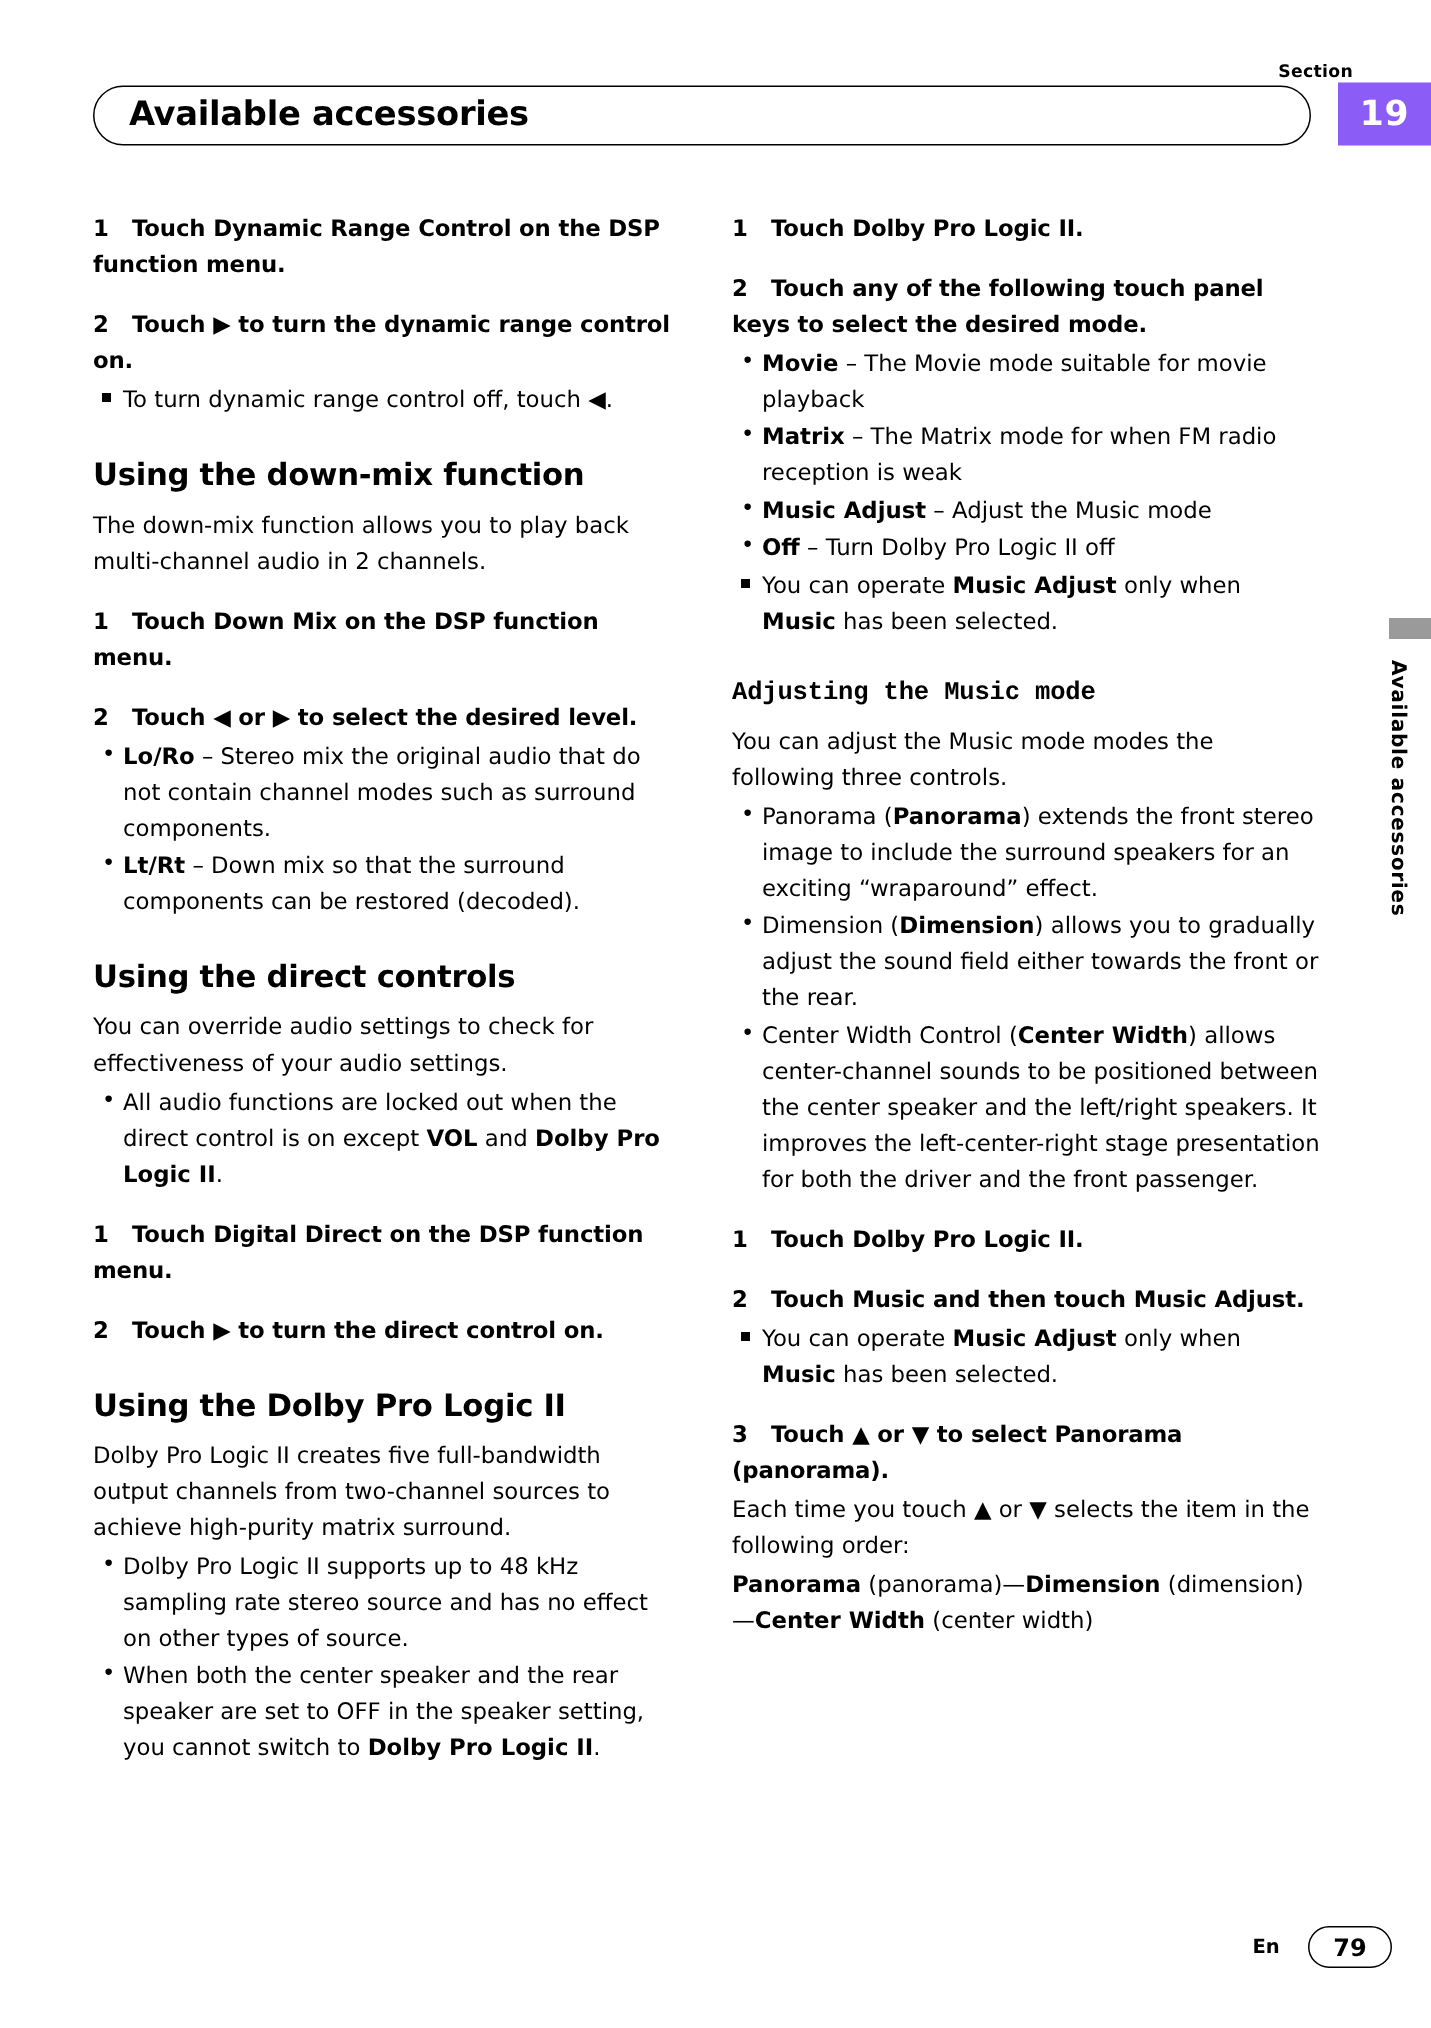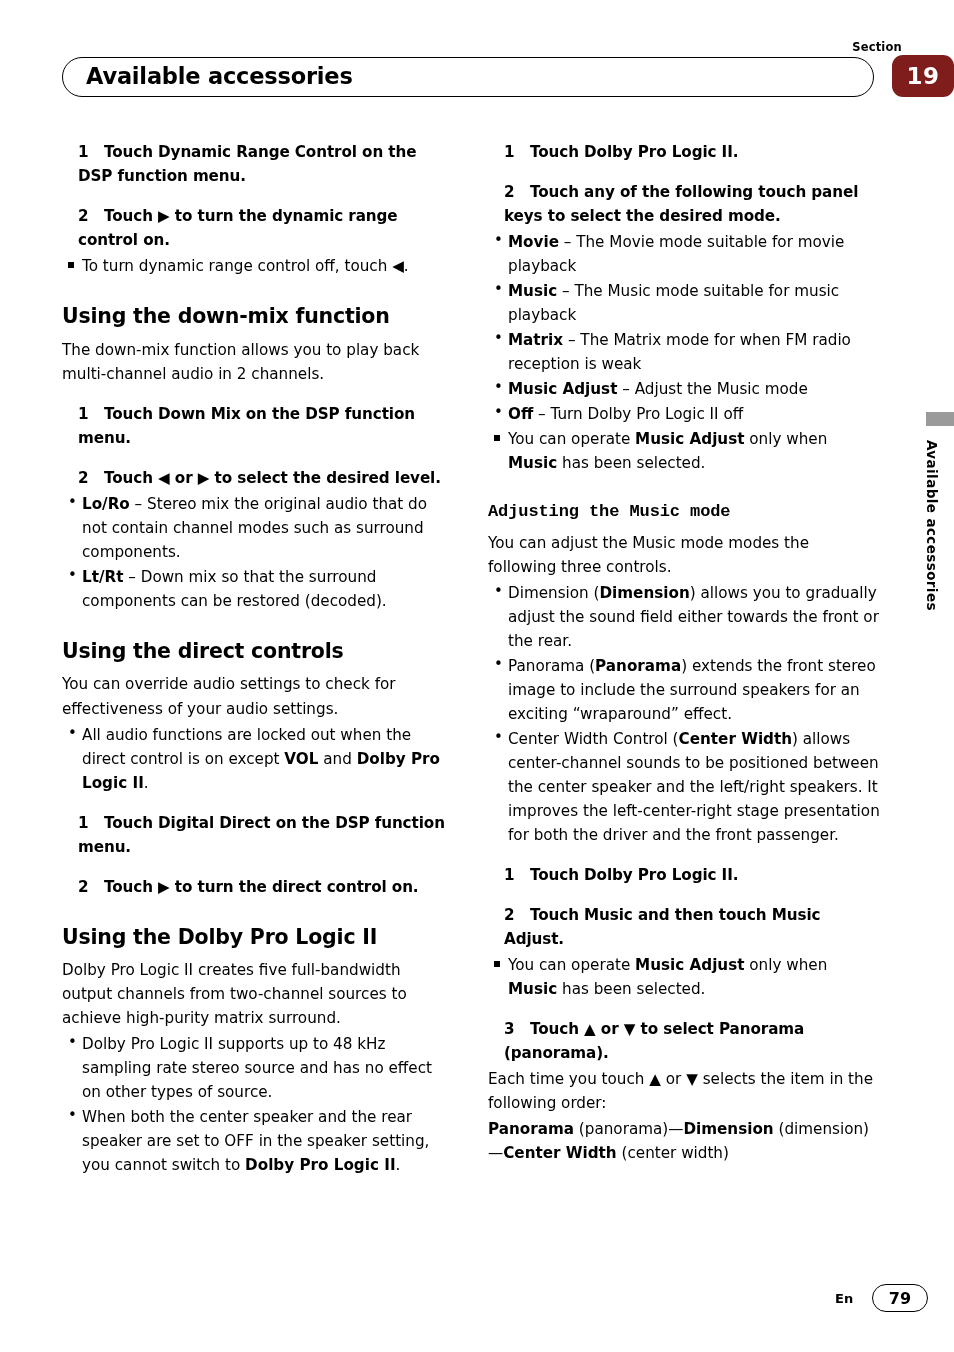--- a/index.html
+++ b/index.html
@@ -19,26 +19,25 @@
     right:52px;top:40px;
     font-size:11.5px;
     font-weight:bold;
     letter-spacing:0.2px;
     color:#000;
   }
   .section-tab{
     position:absolute;
     right:0;top:55px;
     width:62px;height:42px;
-    background:#7f1d1d;
+    background:#8b5cf6;
     color:#fff;
     display:flex;align-items:center;justify-content:center;
     font-size:23px;font-weight:bold;
     letter-spacing:0.5px;
-    border-radius:11px;
   }
   .title-pill{
     position:absolute;
     left:62px;top:57px;
     width:812px;height:40px;
     border:1.6px solid #000;
     border-radius:20px;
     box-sizing:border-box;
   }
   .title-text{
@@ -89,21 +88,20 @@
     font-weight:bold;
     margin:24px 0 5px 0;
     letter-spacing:-0.1px;
     font-family:Liberation Mono, monospace;
   }
   p{margin:0 0 0 0;}
   .step{
     font-weight:bold;
     margin-top:16px;
     letter-spacing:-0.1px;
-    margin-left:16px;
   }
   .step .num{display:inline-block;width:26px;}
   .step.first{margin-top:0;}
   .body{margin-top:2px;}
 
   ul{margin:2px 0 0 0;padding:0;list-style:none;}
   li{
     position:relative;
     padding-left:20px;
     margin-top:1px;
@@ -227,45 +225,42 @@
 
     <p class="step">
       <span class="num">2</span><span>Touch any of the following touch panel keys to select the desired mode.</span>
     </p>
 
     <ul>
       <li class="bullet">
         <b>Movie</b><span> – The Movie mode suitable for movie playback</span>
       </li>
       <li class="bullet">
-        <b>Music</b><span> – The Music mode suitable for music playback</span>
-      </li>
-      <li class="bullet">
         <b>Matrix</b><span> – The Matrix mode for when FM radio reception is weak</span>
       </li>
       <li class="bullet">
         <b>Music Adjust</b><span> – Adjust the Music mode</span>
       </li>
       <li class="bullet">
         <b>Off</b><span> – Turn Dolby Pro Logic II off</span>
       </li>
       <li class="square">
         <span>You can operate </span><b>Music Adjust</b><span> only when </span><b>Music</b><span> has been selected.</span>
       </li>
     </ul>
 
     <h3>Adjusting the Music mode</h3>
     <p class="body">You can adjust the Music mode modes the following three controls.</p>
 
     <ul>
       <li class="bullet">
+        <span>Panorama (</span><b>Panorama</b><span>) extends the front stereo image to include the surround speakers for an exciting “wraparound” effect.</span>
+      </li>
+      <li class="bullet">
         <span>Dimension (</span><b>Dimension</b><span>) allows you to gradually adjust the sound field either towards the front or the rear.</span>
-      </li>
-      <li class="bullet">
-        <span>Panorama (</span><b>Panorama</b><span>) extends the front stereo image to include the surround speakers for an exciting “wraparound” effect.</span>
       </li>
       <li class="bullet">
         <span>Center Width Control (</span><b>Center Width</b><span>) allows center-channel sounds to be positioned between the center speaker and the left/right speakers. It improves the left-center-right stage presentation for both the driver and the front passenger.</span>
       </li>
     </ul>
 
     <p class="step">
       <span class="num">1</span><span>Touch Dolby Pro Logic II.</span>
     </p>
 

